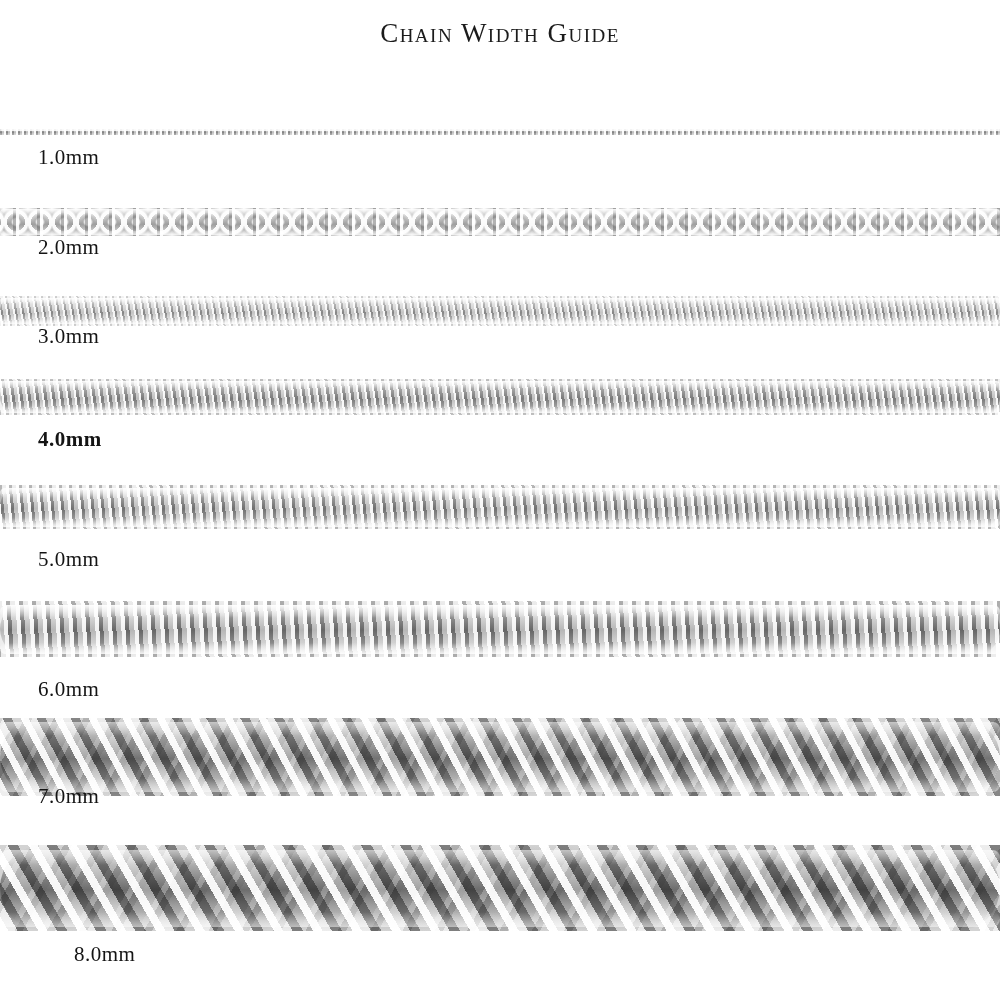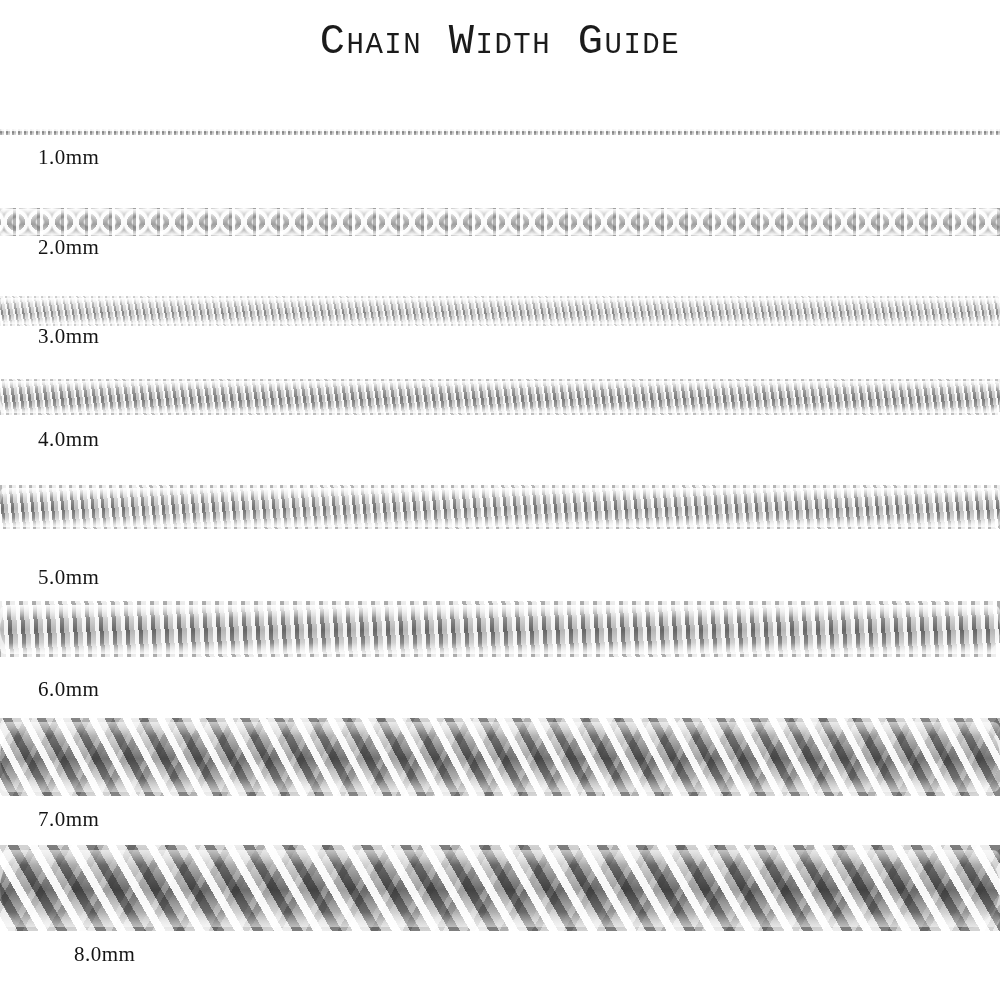--- a/index.html
+++ b/index.html
@@ -17,22 +17,22 @@
     width: 1000px;
     height: 1000px;
     background: #ffffff;
   }
   #title {
     position: absolute;
     top: 18px;
     left: 0;
     width: 1000px;
     text-align: center;
-    font-family: Liberation Mono, monospace;
-    font-size: 42px;
+    font-family: Liberation Serif, serif;
+    font-size: 27px;
     letter-spacing: 1.5px;
     color: #1b1b1b;
     font-variant: small-caps;
     white-space: nowrap;
   }
   .row {
     position: absolute;
     left: 0;
     width: 1000px;
   }
@@ -159,38 +159,38 @@
       <div class="tex" style="top:5px; height:36px;
            background: repeating-linear-gradient(82deg,
              rgba(255,255,255,0.92) 0px, rgba(255,255,255,0.92) 2px,
              rgba(105,105,105,0.42) 2px, rgba(105,105,105,0.42) 5px,
              rgba(230,230,230,0.6) 5px, rgba(230,230,230,0.6) 8px);"></div>
       <div class="shine" style="top:7px; height:8px;
            background: linear-gradient(to bottom, rgba(255,255,255,0.95), rgba(255,255,255,0.0));"></div>
       <div class="shine" style="top:32px; height:7px;
            background: linear-gradient(to top, rgba(255,255,255,0.85), rgba(255,255,255,0.0));"></div>
     </div>
-    <div class="label" style="top:427px;">4.0mm</div>
+    <div class="label" style="top:427px;font-weight:bold;">4.0mm</div>
   </div>
 
   <div class="row">
     <div class="chain" style="top:480px; height:54px;">
       <div class="core" style="top:5px; height:44px;
            background: linear-gradient(to bottom, #ffffff 0%, #f3f3f3 10%, #cacaca 28%, #7d7d7d 54%, #b9b9b9 74%, #eeeeee 90%, #ffffff 100%);"></div>
       <div class="tex" style="top:5px; height:44px;
            background: repeating-linear-gradient(84deg,
              rgba(255,255,255,0.92) 0px, rgba(255,255,255,0.92) 3px,
              rgba(95,95,95,0.45) 3px, rgba(95,95,95,0.45) 6px,
              rgba(228,228,228,0.6) 6px, rgba(228,228,228,0.6) 10px);"></div>
       <div class="shine" style="top:8px; height:10px;
            background: linear-gradient(to bottom, rgba(255,255,255,0.95), rgba(255,255,255,0.0));"></div>
       <div class="shine" style="top:38px; height:9px;
            background: linear-gradient(to top, rgba(255,255,255,0.85), rgba(255,255,255,0.0));"></div>
     </div>
-    <div class="label" style="top:547px;margin-top:18px;">5.0mm</div>
+    <div class="label" style="top:547px;">5.0mm</div>
   </div>
 
   <div class="row">
     <div class="chain" style="top:596px; height:66px;">
       <div class="core" style="top:5px; height:56px;
            background: linear-gradient(to bottom, #ffffff 0%, #f4f4f4 9%, #cdcdcd 26%, #767676 52%, #b5b5b5 73%, #ededed 90%, #ffffff 100%);"></div>
       <div class="tex" style="top:5px; height:56px;
            background: repeating-linear-gradient(86deg,
              rgba(255,255,255,0.9) 0px, rgba(255,255,255,0.9) 4px,
              rgba(85,85,85,0.48) 4px, rgba(85,85,85,0.48) 8px,
@@ -216,21 +216,21 @@
                rgba(150,150,150,0.4) 22px, rgba(150,150,150,0.4) 30px),
              repeating-linear-gradient(118deg,
                rgba(255,255,255,0.35) 0px, rgba(255,255,255,0.35) 5px,
                rgba(70,70,70,0.3) 5px, rgba(70,70,70,0.3) 12px,
                rgba(255,255,255,0.0) 12px, rgba(255,255,255,0.0) 26px);"></div>
       <div class="shine" style="top:10px; height:14px;
            background: linear-gradient(to bottom, rgba(255,255,255,0.55), rgba(255,255,255,0.0));"></div>
       <div class="shine" style="top:66px; height:14px;
            background: linear-gradient(to top, rgba(255,255,255,0.5), rgba(255,255,255,0.0));"></div>
     </div>
-    <div class="label" style="top:807px;font-family:Liberation Serif, serif;">7.0mm</div>
+    <div class="label" style="top:784px;font-family:Liberation Serif, serif;">7.0mm</div>
   </div>
 
   <div class="row">
     <div class="chain" style="top:839px; height:100px;">
       <div class="rope-core" style="top:6px; height:86px;
            background: linear-gradient(to bottom, #ffffff 0%, #e4e4e4 13%, #9a9a9a 33%, #555555 52%, #a5a5a5 70%, #e2e2e2 88%, #ffffff 100%);"></div>
       <div class="rope-tex" style="top:6px; height:86px;
            background:
              repeating-linear-gradient(60deg,
                rgba(255,255,255,0.95) 0px, rgba(255,255,255,0.95) 8px,

